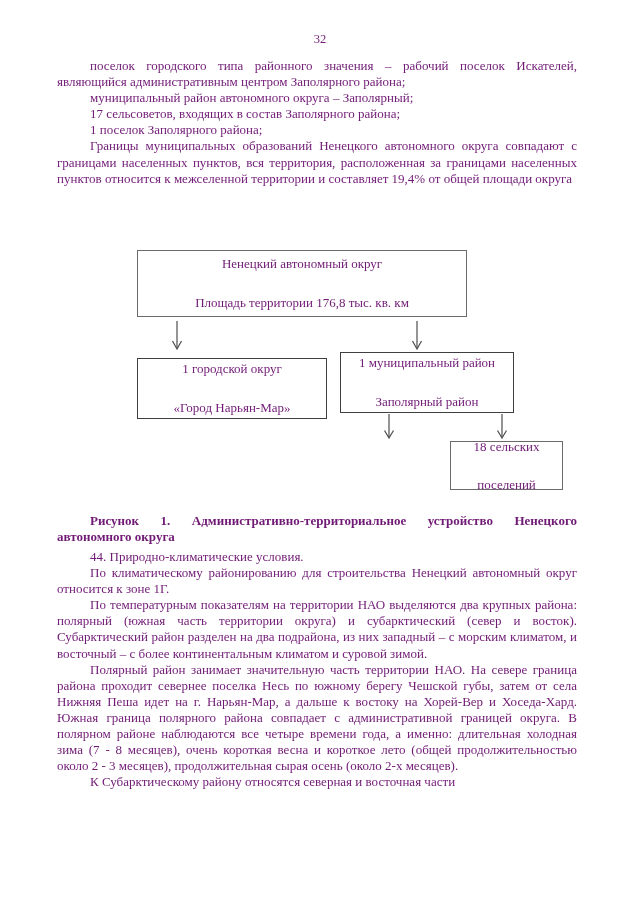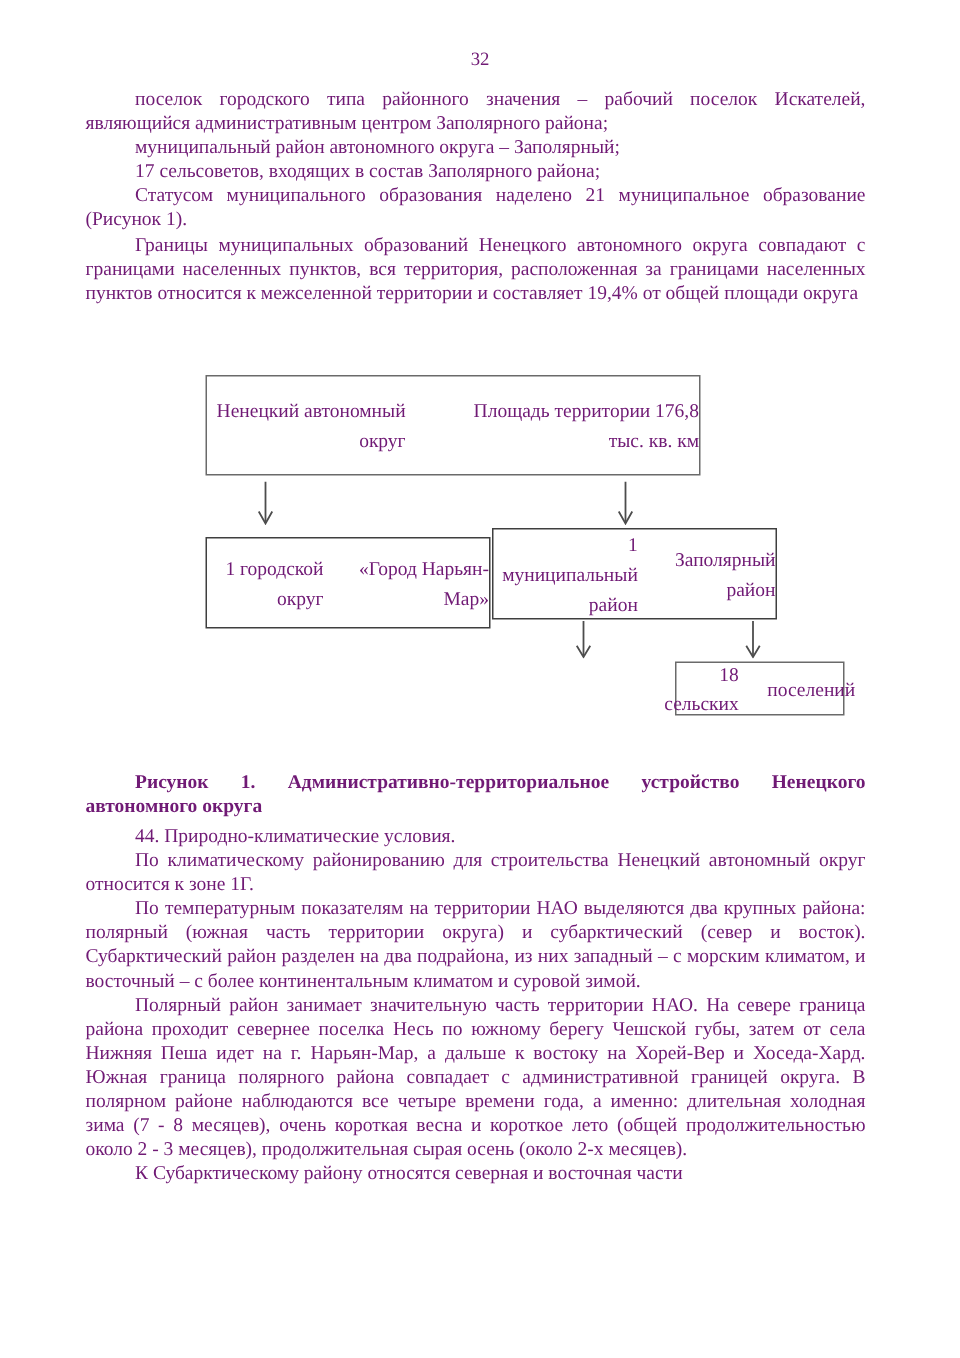--- a/index.html
+++ b/index.html
@@ -47,33 +47,33 @@
     left: 0;
     width: 640px;
     height: 245px;
   }
   .obox {
     position: absolute;
     box-sizing: border-box;
     background: #ffffff;
     border: 1px solid #555555;
     display: flex;
-    flex-direction: row;
+    flex-direction: column;
     align-items: center;
     justify-content: center;
     text-align: right;
     font-size: 13px;
     line-height: 20px;
     gap: 19px;
   }
   .obox.root   { left: 137px; top: 0;     width: 330px; height: 67px; border-color: #6a6a6a; }
   .obox.lvl2a  { left: 137px; top: 108px; width: 190px; height: 61px; border-color: #3f3f3f; }
-  .obox.lvl2b  { left: 328px; top: 102px; width: 190px; height: 61px; border-color: #3f3f3f; }
+  .obox.lvl2b  { left: 340px; top: 102px; width: 174px; height: 61px; border-color: #3f3f3f; }
   .obox.lvl3a  { left: 329px; top: 191px; width: 110px; height: 49px; border-color: #8a8a8a; line-height: 19px; }
-  .obox.lvl3b  { left: 450px; top: 191px; width: 113px; height: 36px; border-color: #6a6a6a; line-height: 19px; }
+  .obox.lvl3b  { left: 450px; top: 191px; width: 113px; height: 49px; border-color: #6a6a6a; line-height: 19px; }
 
   .arrow {
     position: absolute;
     width: 12px;
   }
   .arrow.a1 { left: 171px; top: 71px;  height: 29px; }
   .arrow.a2 { left: 411px; top: 71px;  height: 29px; }
   .arrow.a3 { left: 383px; top: 164px; height: 25px; }
   .arrow.a4 { left: 496px; top: 164px; height: 25px; }
   .arrow svg { display: block; width: 100%; height: 100%; }
@@ -82,21 +82,21 @@
 <body>
 
 <div class="page">
 
   <div class="page-number">32</div>
 
   <div class="text-block block-before">
     <p>поселок городского типа районного значения – рабочий поселок Искателей, являющийся административным центром Заполярного района;</p>
     <p>муниципальный район автономного округа – Заполярный;</p>
     <p>17 сельсоветов, входящих в состав Заполярного района;</p>
-    <p>Статусом муниципального образования наделено 21 муниципальное образование (Рисунок 1).</p>
+    <p>1 поселок Заполярного района;</p>
     <p>Границы муниципальных образований Ненецкого автономного округа совпадают с границами населенных пунктов, вся территория, расположенная за границами населенных пунктов относится к межселенной территории и составляет 19,4% от общей площади округа</p>
   </div>
 
   <div class="figure">
 
     <div class="obox root">
       <span>Ненецкий автономный округ</span>
       <span>Площадь территории 176,8 тыс. кв. км</span>
     </div>
 

